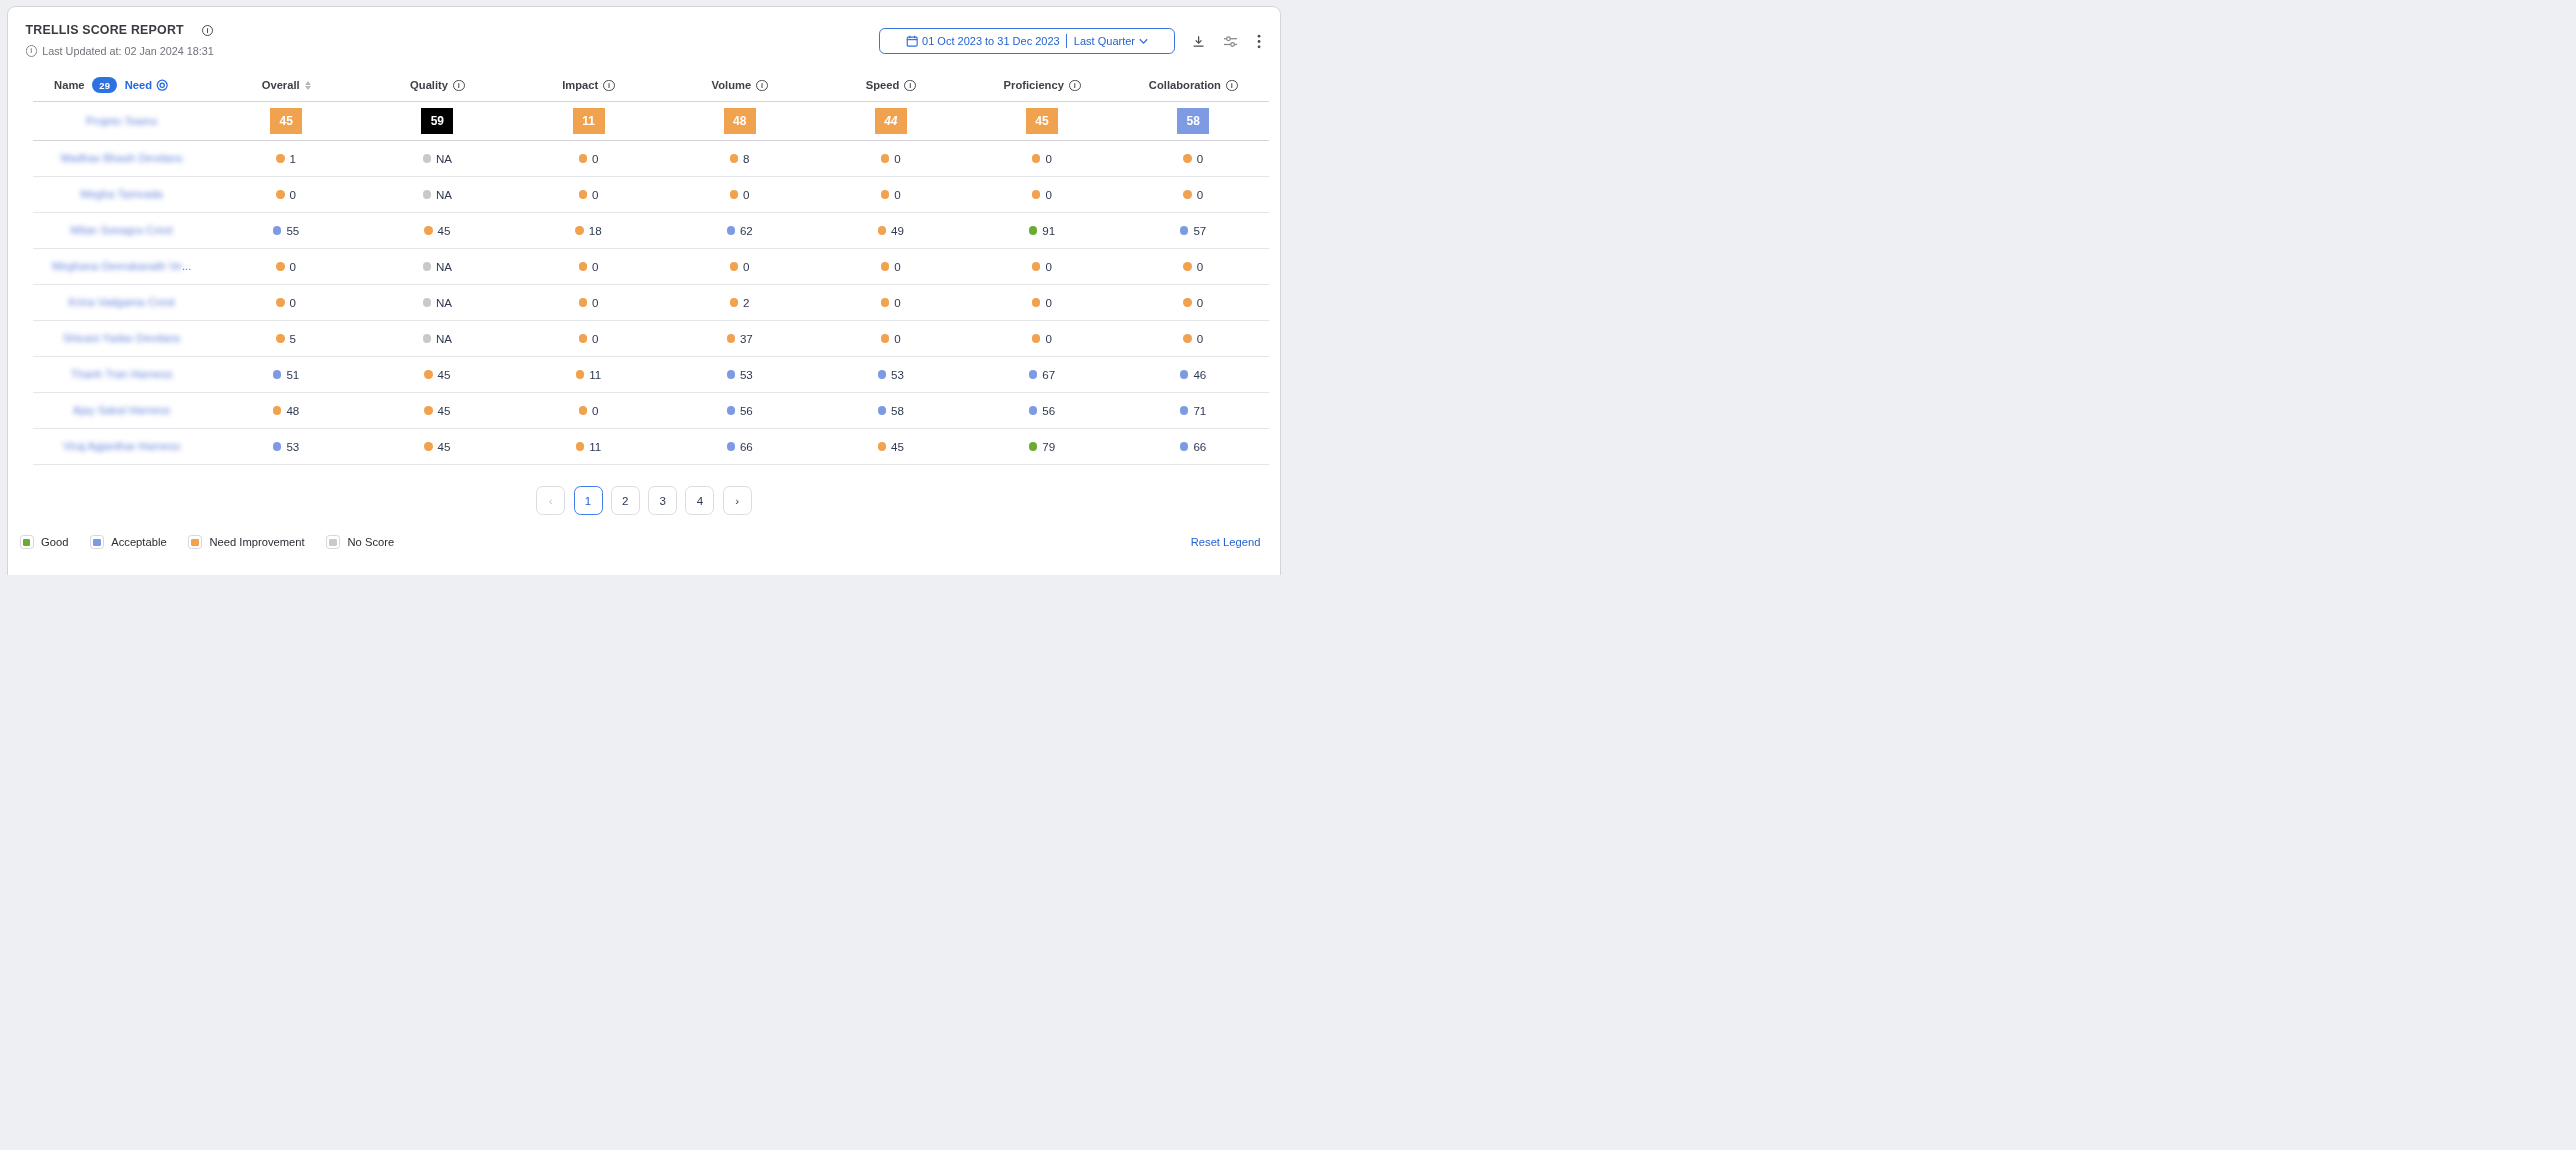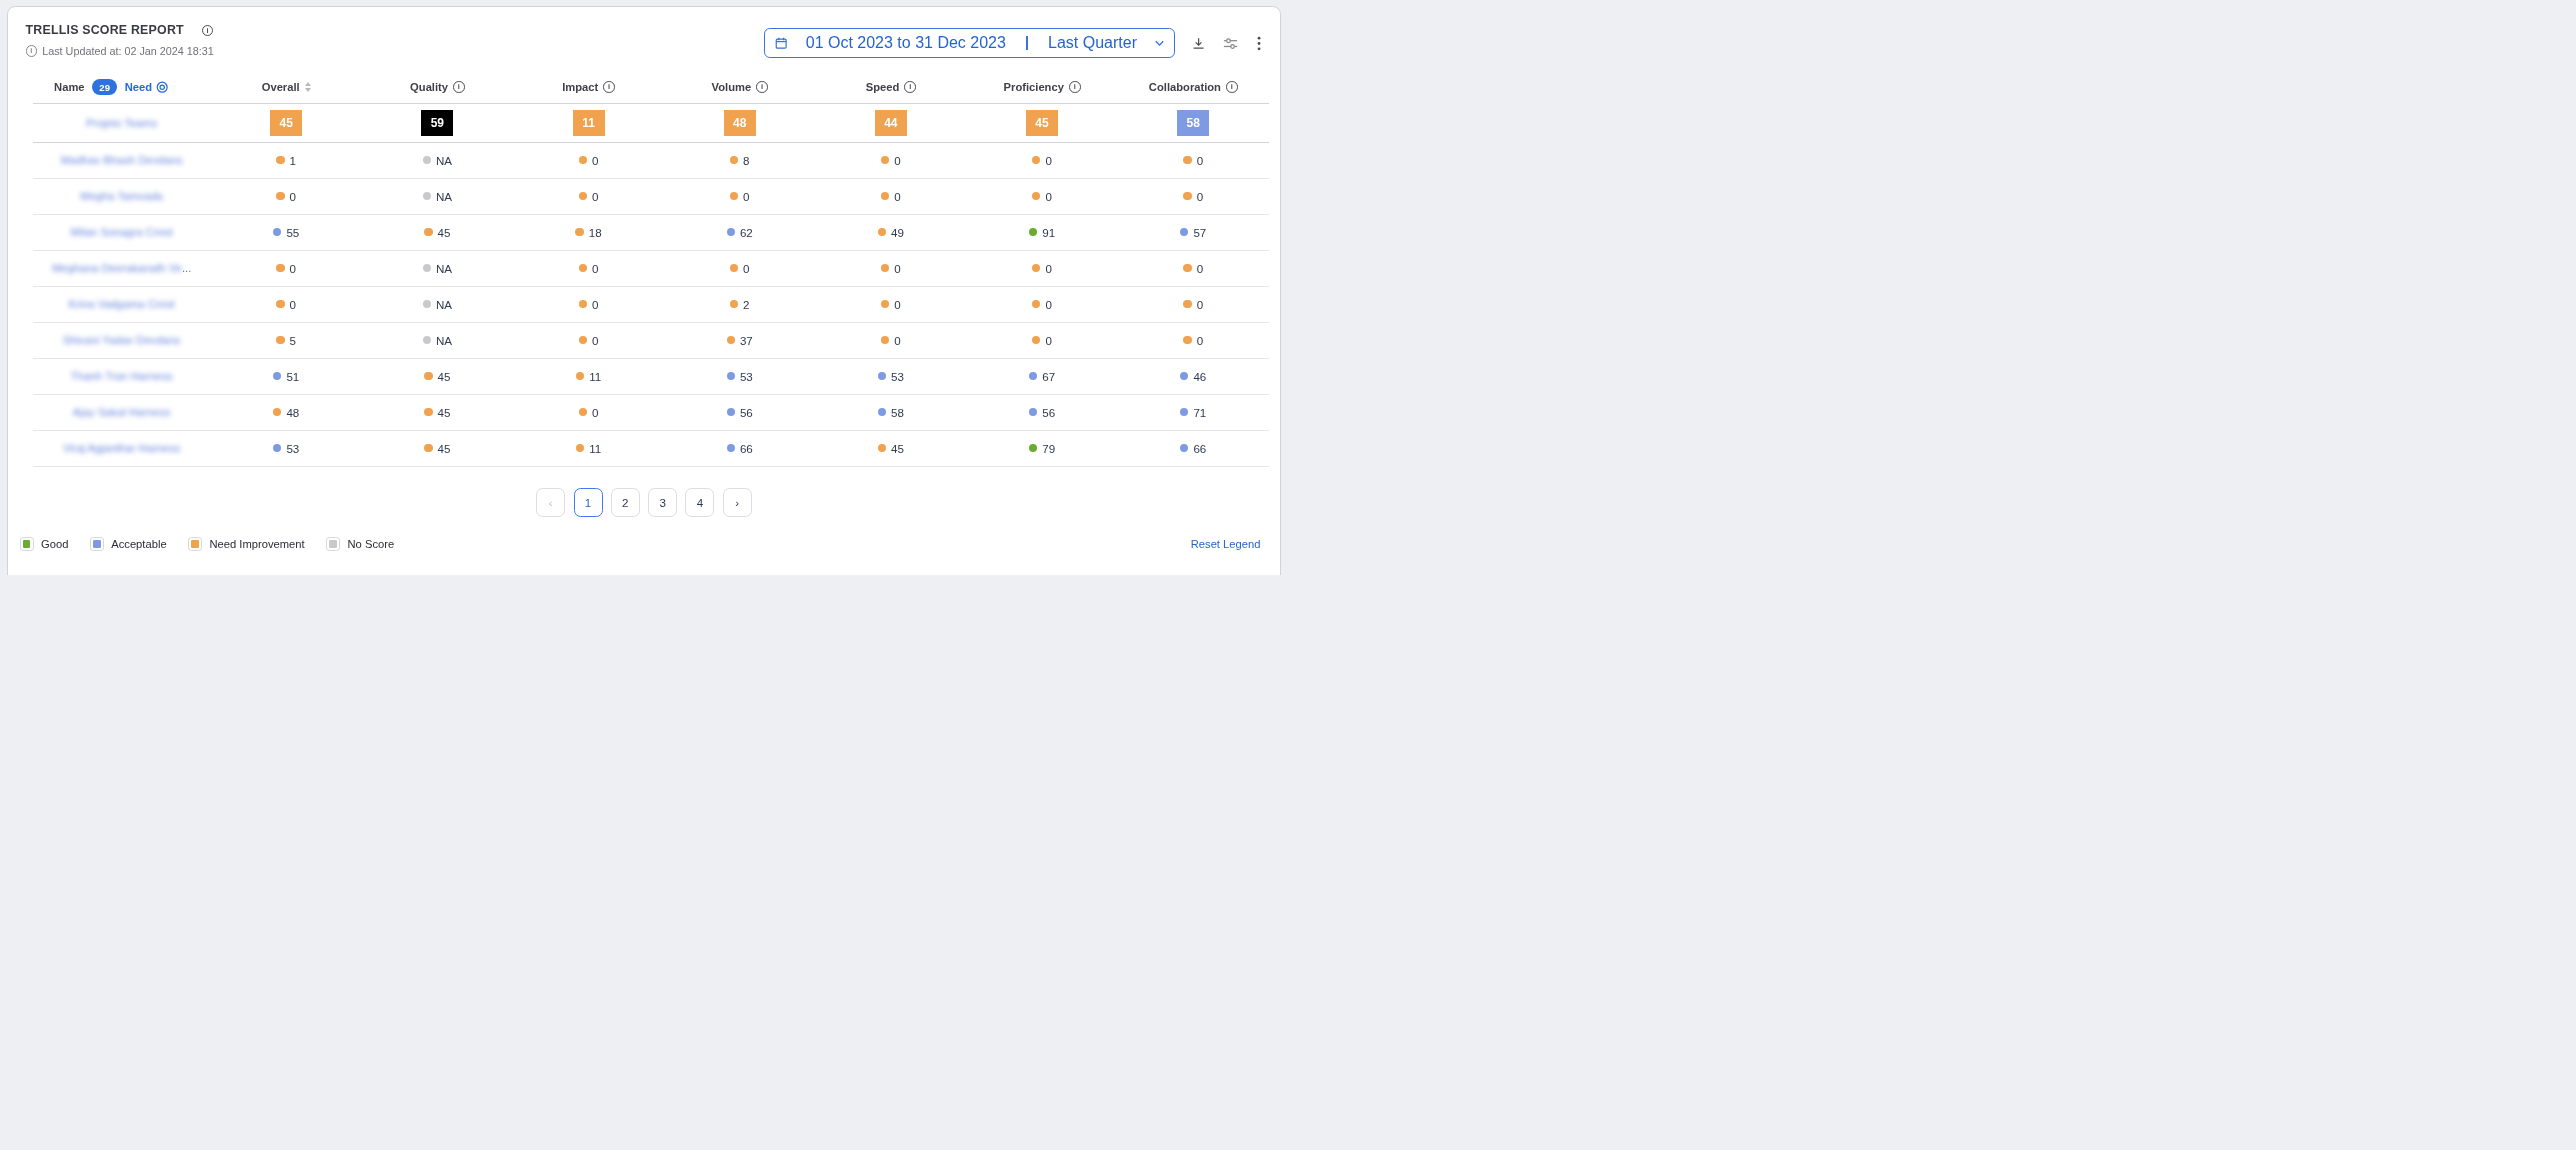--- a/index.html
+++ b/index.html
@@ -24,24 +24,24 @@
   .updated-row { display:flex; align-items:center; gap:5px; margin-top:7.4px; color:#71717a; font-size:10.8px; }
   .info-icon {
     display:inline-flex; align-items:center; justify-content:center;
     width:11.6px; height:11.6px; border:1.1px solid currentColor; border-radius:50%;
     font-size:7.4px; font-weight:700; line-height:1; flex:0 0 auto;
   }
   .info-icon.dark { color:#4a4a52; }
   .info-icon.gray { color:#85858d; }
   .toolbar { display:flex; align-items:center; gap:15px; margin-top:5px; }
   .date-btn {
-    display:flex; align-items:center; gap:18px;
+    display:flex; align-items:center; gap:4px;
     border:1.2px solid #3b73de; border-radius:5.8px;
-    padding:5px 10px; background:#fff; cursor:pointer;
-    color:#2563d0; font-size:16px; font-family:inherit;
+    padding:5px 26px; background:#fff; cursor:pointer;
+    color:#2563d0; font-size:11px; font-family:inherit;
   }
   .date-divider { width:1.2px; height:14px; background:#3b73de; margin:0 2.5px; }
   .icon-btn { background:none; border:none; cursor:pointer; display:flex; align-items:center; padding:1.7px; }
   
   .table-wrap { margin:13.2px 11.6px 0 25px; }
   .trow { display:grid; grid-template-columns:178px repeat(7,1fr); align-items:center; }
   .header-row { height:31px; }
   .hcell { display:flex; align-items:center; justify-content:center; gap:5px; font-size:11.2px; font-weight:700; color:#3f3f48; }
   .name-hcell { justify-content:flex-start; padding-left:21.5px; gap:7.4px; }
   .count-badge { background:#2e71e0; color:#fff; font-size:9.5px; font-weight:700; padding:2.5px 7.4px; border-radius:9px; }
@@ -188,21 +188,21 @@
         <div class="cell">
           <span class="badge" style="background: #000000;">59</span>
         </div>
         <div class="cell">
           <span class="badge" style="background: rgb(240, 162, 78);">11</span>
         </div>
         <div class="cell">
           <span class="badge" style="background: rgb(240, 162, 78);">48</span>
         </div>
         <div class="cell">
-          <span class="badge" style="background: rgb(240, 162, 78);">44</span>
+          <span class="badge" style="background: rgb(240, 162, 78); font-style: italic;">44</span>
         </div>
         <div class="cell">
           <span class="badge" style="background: rgb(240, 162, 78);">45</span>
         </div>
         <div class="cell">
           <span class="badge" style="background: rgb(126, 154, 227);">58</span>
         </div>
       </div>
 
     <div>

